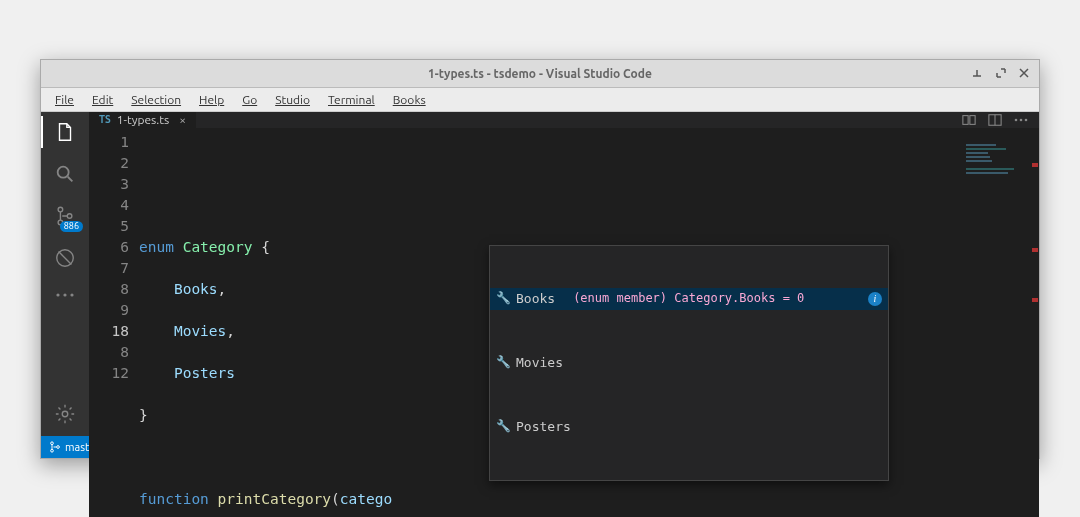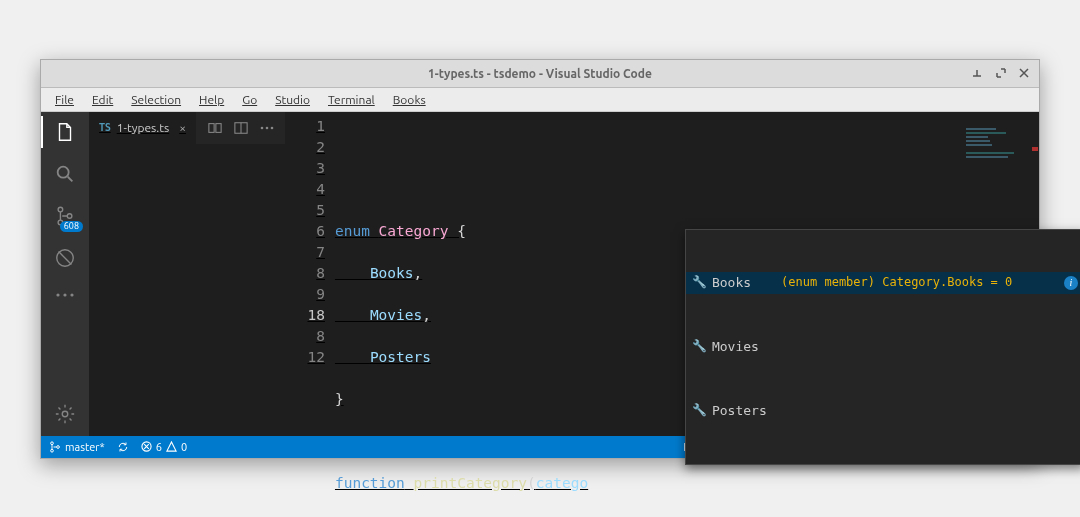--- a/index.html
+++ b/index.html
@@ -70,55 +70,55 @@
 .activitybar .act-icon { width: 28px; height: 28px; display:flex; align-items:center; justify-content:center; color: #858585; position: relative; }
 .activitybar .act-icon.active { color: #fff; }
 .activitybar .act-icon.active::before { content:""; position:absolute; left:-10px; top:-2px; width:2px; height:32px; background:#fff; }
 .activitybar .badge {
   position: absolute; bottom: -2px; right: -4px;
   background: #007acc; color: #fff; font-size: 9px; border-radius: 8px;
   padding: 1px 4px; line-height: 1;
 }
 .activitybar .bottom { margin-top: auto; margin-bottom: 8px; }
 
-.main { flex:1; display:flex; flex-direction:row; min-width:0;text-decoration:underline; }
+.main { flex:1; display:flex; flex-direction:column; min-width:0; }
 .tabbar {
   height: 32px; background:#252526; display:flex; align-items:stretch;
 }
 .tab {
   display:flex; align-items:center; gap:6px; padding:0 10px;
   background:#1e1e1e; color:#ccc; font-size:12px; border-right:1px solid #252526;
   position:relative;
 }
 .tab .ts-badge { color:#519aba; font-size:10px; font-weight:700; }
 .tab .close { color:#aaa; font-size:12px; margin-left:4px; }
 .tab-actions { margin-left:auto; display:flex; align-items:center; gap:10px; padding:0 10px; color:#888; }
 .tab-actions .ta { width:16px; height:16px; display:flex; align-items:center; justify-content:center; }
 
 .editor { flex:1; display:flex; position:relative; background:#1e1e1e; font-family: "Consolas","Menlo","DejaVu Sans Mono",monospace; font-size:14.5px; }
 .gutter { width:50px; text-align:right; padding:4px 10px 0 0; color:#858585; line-height:21px; user-select:none; }
 .gutter .ln { height:21px; }
 .gutter .ln.cur { color:#c6c6c6; }
 .code { flex:1; padding-top:4px; line-height:21px; color:#d4d4d4; white-space:pre; position:relative; }
 .code .line { height:21px; position: relative; }
 .kw { color:#569cd6;margin-top:48px; }
-.type { color:#f9a8d4; }
+.type { color:#86efac; }
 .member { color:#9cdcfe; }
 .fn { color:#dcdcaa; }
 
 .suggest {
   position:absolute; left:350px; top:117px; width:400px;
   background:#252526; border:1px solid #454545; box-shadow:0 4px 10px rgba(0,0,0,0.5);
   font-size:13px; z-index:10;
 }
 .suggest .row { display:flex; align-items:center; height:22px; padding:0 6px; color:#ccc; gap:6px; }
 .suggest .row.sel { background:#062f4a; }
 .suggest .row .wrench { color:#c5c5c5; font-size:12px; width:14px; text-align:center; }
 .suggest .row .label { flex:0 0 auto; }
-.suggest .row .detail { margin-left:24px; color:#eab308; font-family:monospace; font-size:12px; white-space:pre; }
+.suggest .row .detail { margin-left:12px; color:#f9a8d4; font-family:monospace; font-size:12px; white-space:pre; }
 .suggest .row .info {
   margin-left:auto; width:14px; height:14px; border-radius:50%; background:#1b81c7;
   color:#fff; font-size:10px; display:flex; align-items:center; justify-content:center; font-style: italic; font-family: serif;
 }
 
 .minimap {
   width:80px; background:#1e1e1e; border-left:1px solid #1e1e1e; position:relative;
 }
 .mm-line { position:absolute; left:6px; height:2px; background:#3a5a6a; }
 .mm-accent { background:#2a5a5a; }
@@ -183,21 +183,21 @@
             <path d="M15 15l5 5" stroke="currentColor" stroke-width="2"></path>
           </svg>
       </div>
       <div class="act-icon">
         <svg width="22" height="22" viewBox="0 0 24 24">
             <circle cx="7" cy="5" r="2.5" fill="none" stroke="currentColor" stroke-width="1.5"></circle>
             <circle cx="7" cy="19" r="2.5" fill="none" stroke="currentColor" stroke-width="1.5"></circle>
             <circle cx="17" cy="12" r="2.5" fill="none" stroke="currentColor" stroke-width="1.5"></circle>
             <path d="M7 7.5v9M9 12h5.5" fill="none" stroke="currentColor" stroke-width="1.5"></path>
           </svg>
-        <span class="badge">608</span>
+        <span class="badge">886</span>
       </div>
       <div class="act-icon">
         <svg width="22" height="22" viewBox="0 0 24 24">
             <circle cx="12" cy="12" r="9" fill="none" stroke="currentColor" stroke-width="1.5"></circle>
             <path d="M5 5l14 14" stroke="currentColor" stroke-width="1.5"></path>
           </svg>
       </div>
       <div class="act-icon" style="height:18px">
         <svg width="20" height="6" viewBox="0 0 20 6">
             <circle cx="3" cy="3" r="1.6" fill="currentColor"></circle>

